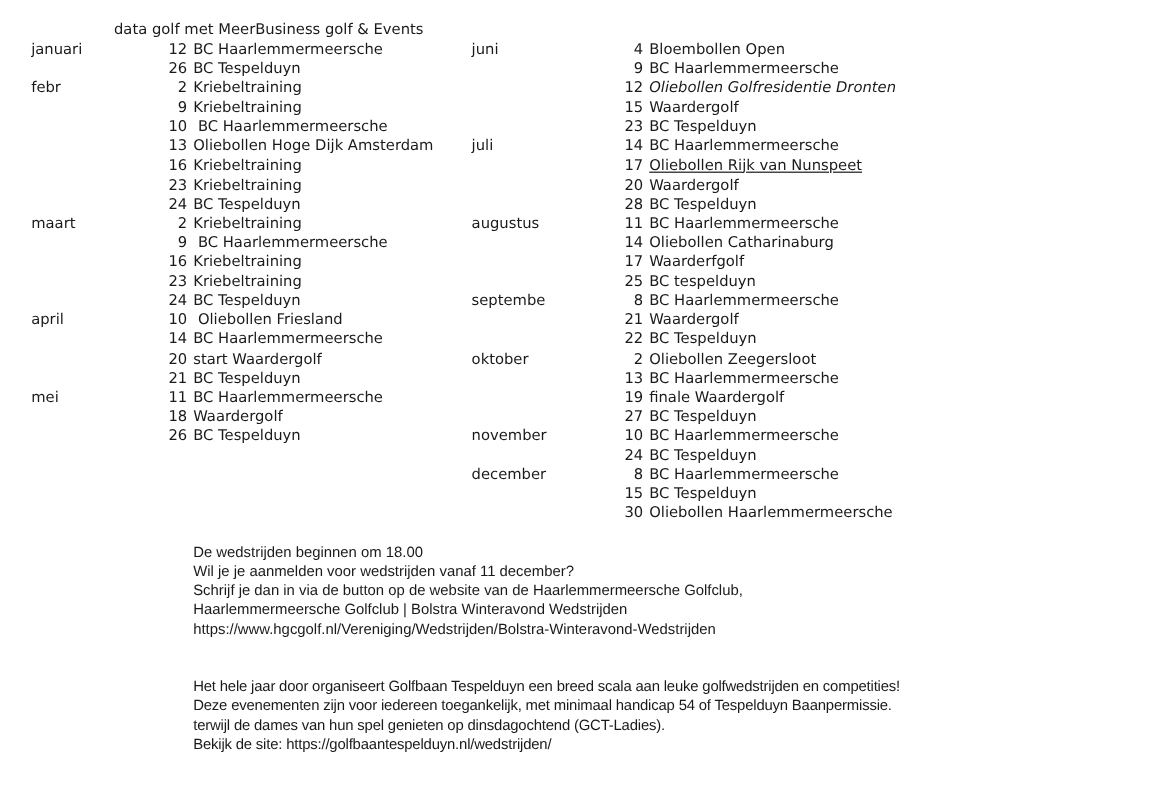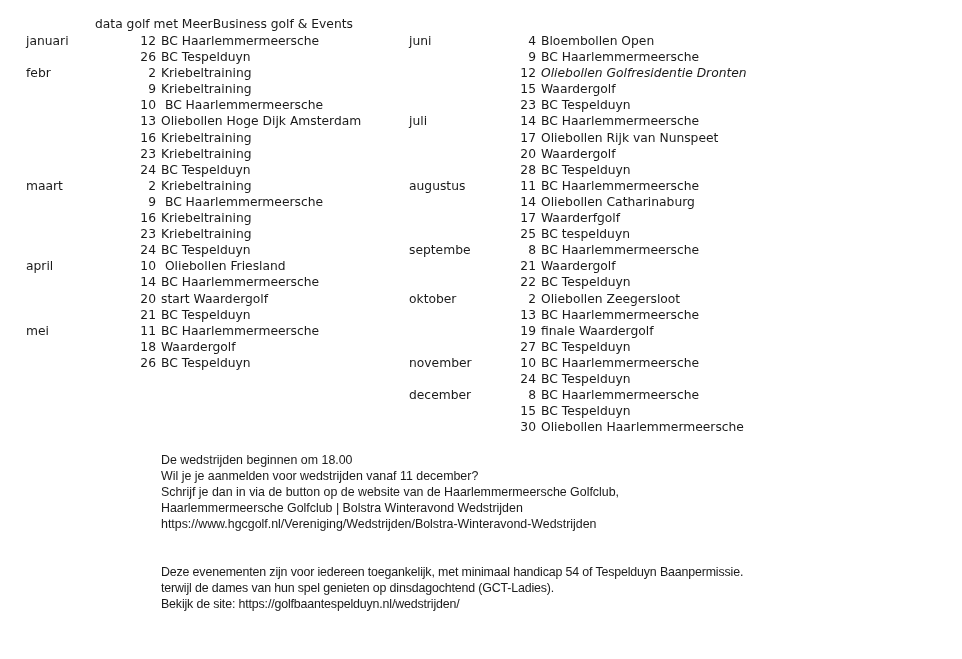--- a/index.html
+++ b/index.html
@@ -13,21 +13,21 @@
   }
   .col { position: absolute; top: 33px; }
   .col.left { left: 0; }
   .col.right { left: 380px; }
   .row {
     position: relative; height: 16.1px; font-size: 12.3px; line-height: 16px; white-space: nowrap;
   }
   .left .month { position: absolute; left: 26px; text-align: right; }
   .left .day { position: absolute; left: 120px; width: 36px; text-align: right; }
   .left .event { position: absolute; left: 161px; }
-  .right .month { position: absolute; left: 29px; }
+  .right .month { position: absolute; left: 13px; }
   .right .day { position: absolute; left: 120px; width: 36px; text-align: right; }
   .right .event { position: absolute; left: 161px; }
   .para {
     position: absolute; left: 161px;
     font-family: "Liberation Sans", sans-serif;
     font-size: 12.4px; line-height: 16.1px; white-space: nowrap;
   }
   .para1 { top: 452px; }
   .para2 { top: 564px; letter-spacing: -0.15px; }
   .para div { height: 16.1px; }
@@ -171,21 +171,21 @@
       <span class="event" style="white-space: pre;">BC Tespelduyn</span>
     </div>
     <div class="row">
       <span class="month">juli</span>
       <span class="day">14</span>
       <span class="event" style="white-space: pre;">BC Haarlemmermeersche</span>
     </div>
     <div class="row">
       <span class="month"></span>
       <span class="day">17</span>
-      <span class="event" style="white-space: pre;">Oliebollen Rijk van Nunspeet</span>
+      <span class="event" style="white-space: pre; text-decoration: underline;">Oliebollen Rijk van Nunspeet</span>
     </div>
     <div class="row">
       <span class="month"></span>
       <span class="day">20</span>
       <span class="event" style="white-space: pre;">Waardergolf</span>
     </div>
     <div class="row">
       <span class="month"></span>
       <span class="day">28</span>
       <span class="event" style="white-space: pre;">BC Tespelduyn</span>
@@ -274,16 +274,17 @@
 
 <div class="para para1">
   <div>De wedstrijden beginnen om 18.00</div>
   <div>Wil je je aanmelden voor wedstrijden vanaf 11 december?</div>
   <div>Schrijf je dan in via de button op de website van de Haarlemmermeersche Golfclub,</div>
   <div>Haarlemmermeersche Golfclub | Bolstra Winteravond Wedstrijden</div>
   <div>https://www.hgcgolf.nl/Vereniging/Wedstrijden/Bolstra-Winteravond-Wedstrijden</div>
 </div>
 
 <div class="para para2">
+  <div>Het hele jaar door organiseert Golfbaan Tespelduyn een breed scala aan leuke golfwedstrijden en competities!</div>
   <div>Deze evenementen zijn voor iedereen toegankelijk, met minimaal handicap 54 of Tespelduyn Baanpermissie.</div>
   <div>terwijl de dames van hun spel genieten op dinsdagochtend (GCT-Ladies).</div>
   <div>Bekijk de site: https://golfbaantespelduyn.nl/wedstrijden/</div>
 </div>
 
 </body></html>

